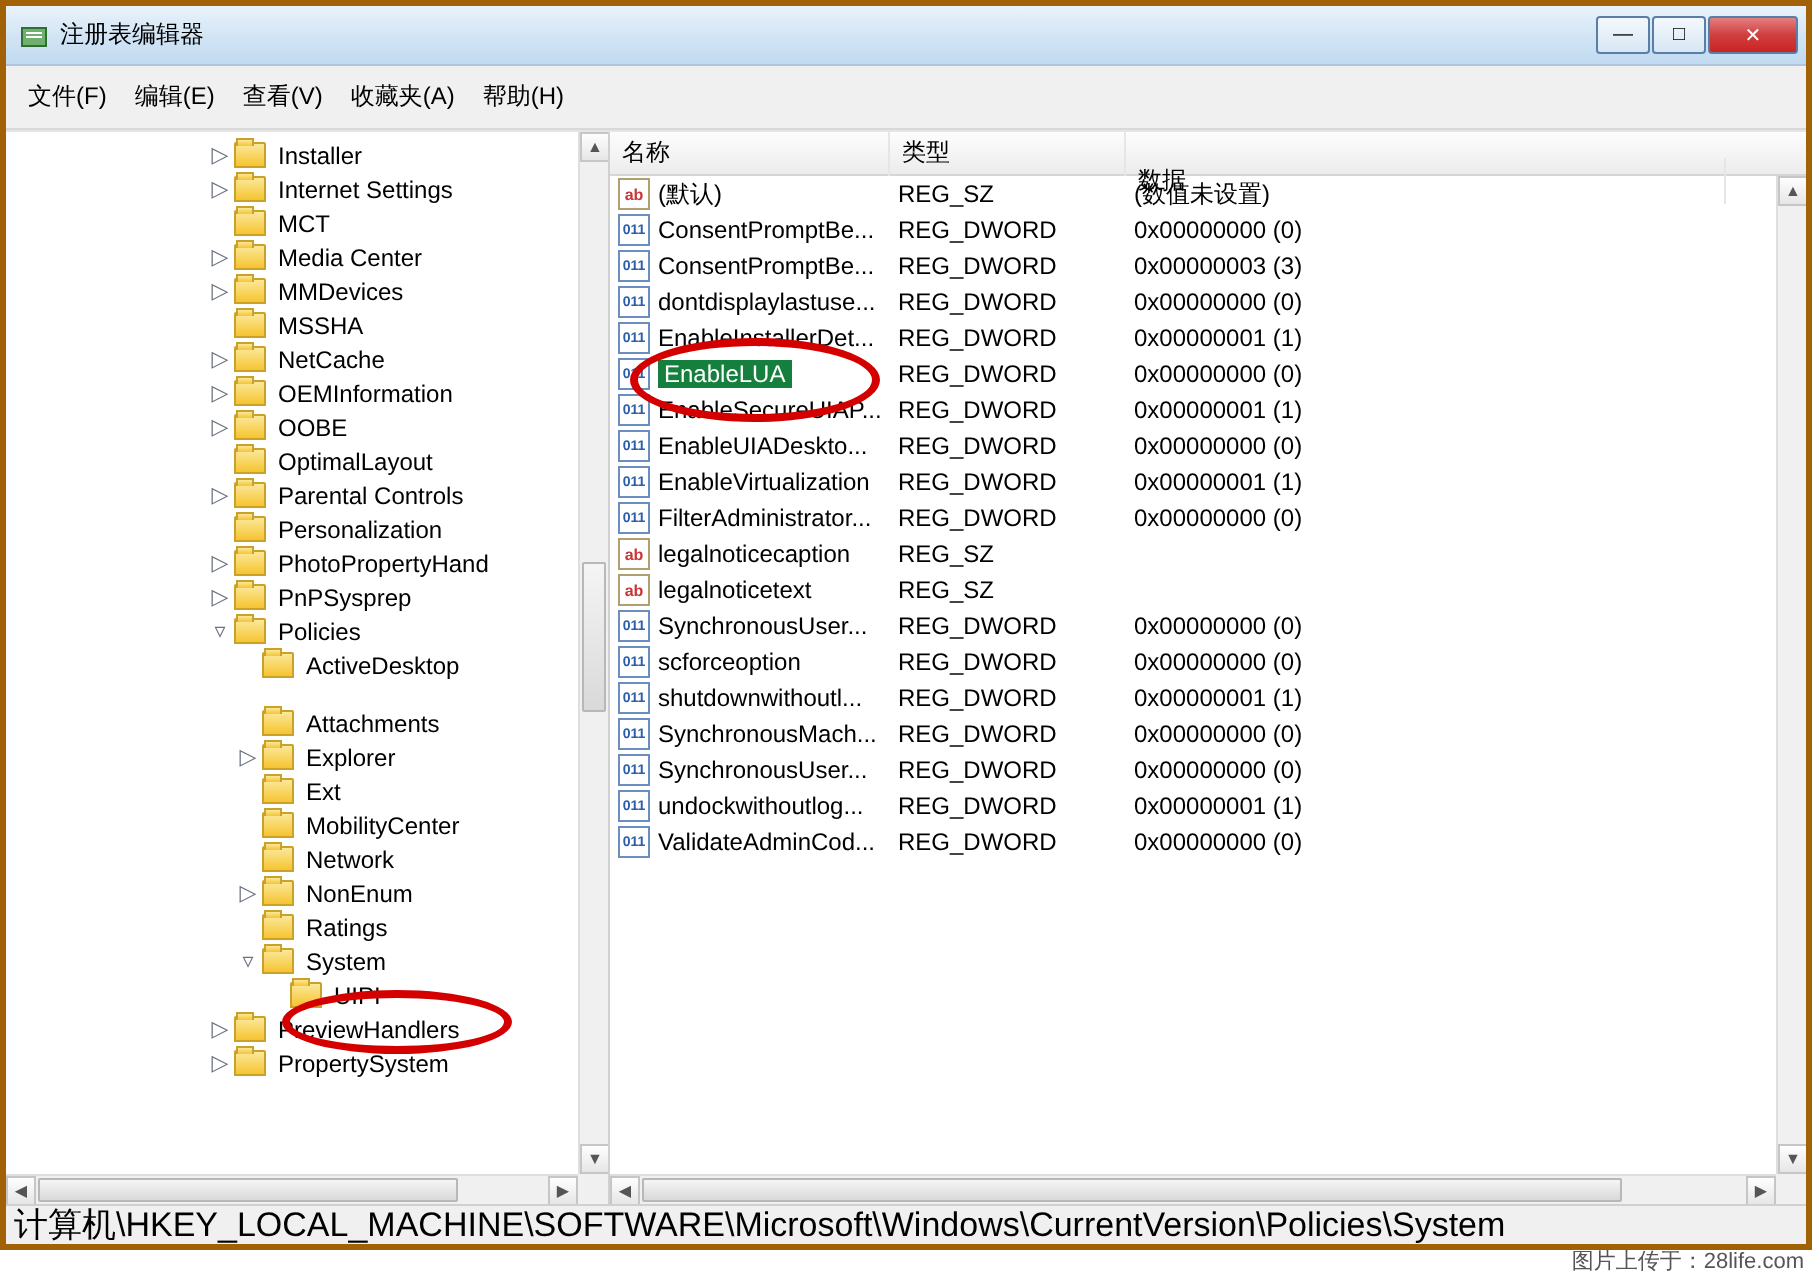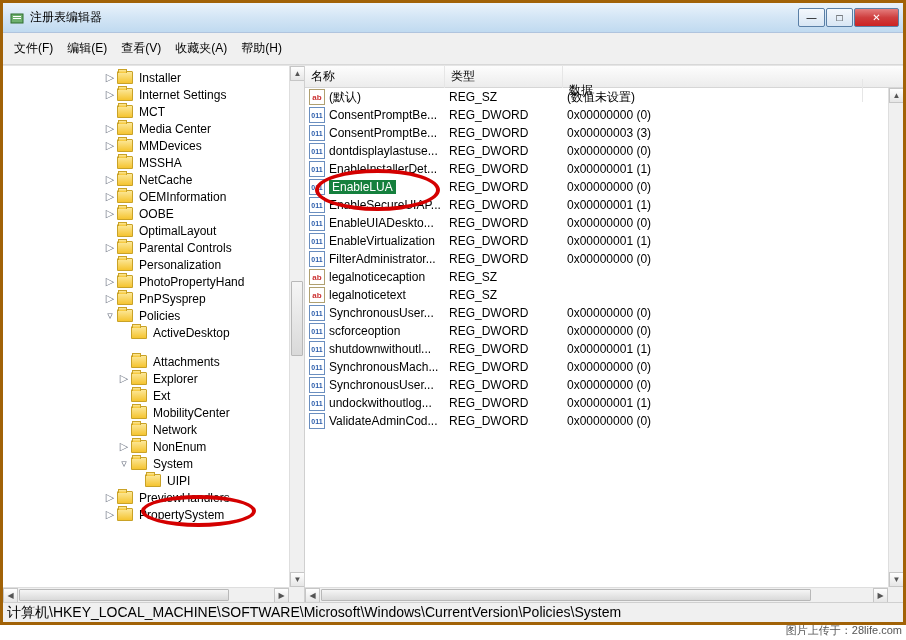--- a/index.html
+++ b/index.html
@@ -136,21 +136,21 @@
 .cell { overflow:hidden; text-overflow:ellipsis; white-space:nowrap; padding-right: 6px;}
 .sel-row .cell.name-cell span {
   background: #15803d; color:#fff; padding:1px 3px;
 }
 .statusbar {
   height: 20px;
   border-top: 1px solid #d0d0d0;
   display: flex;
   align-items: center;
   padding: 0 4px;
-  font-size: 14px;
+  font-size: 17px;
   background: #f0f0f0;
 }
 .scrollbar-v {
   position:absolute; top:0; right:0; bottom:15px; width:15px;
   background:#f0f0f0; border-left:1px solid #dedede;
 }
 .scrollbar-h {
   position:absolute; bottom:0; left:0; right:15px; height:15px;
   background:#f0f0f0; border-top:1px solid #dedede;
 }
@@ -300,20 +300,25 @@
             <span class="glyph"></span>
             <span class="folder"></span>
             <span class="tree-label">Network</span>
           </div>
           <div class="tree-node" style="padding-left: 112px;">
             <span class="glyph">▷</span>
             <span class="folder"></span>
             <span class="tree-label">NonEnum</span>
           </div>
           <div class="tree-node" style="padding-left: 112px;">
+            <span class="glyph"></span>
+            <span class="folder"></span>
+            <span class="tree-label">Ratings</span>
+          </div>
+          <div class="tree-node" style="padding-left: 112px;">
             <span class="glyph">▿</span>
             <span class="folder"></span>
             <span class="tree-label sel">System</span>
           </div>
           <div class="tree-node" style="padding-left: 126px;">
             <span class="glyph"></span>
             <span class="folder"></span>
             <span class="tree-label">UIPI</span>
           </div>
           <div class="tree-node" style="padding-left: 98px;">

